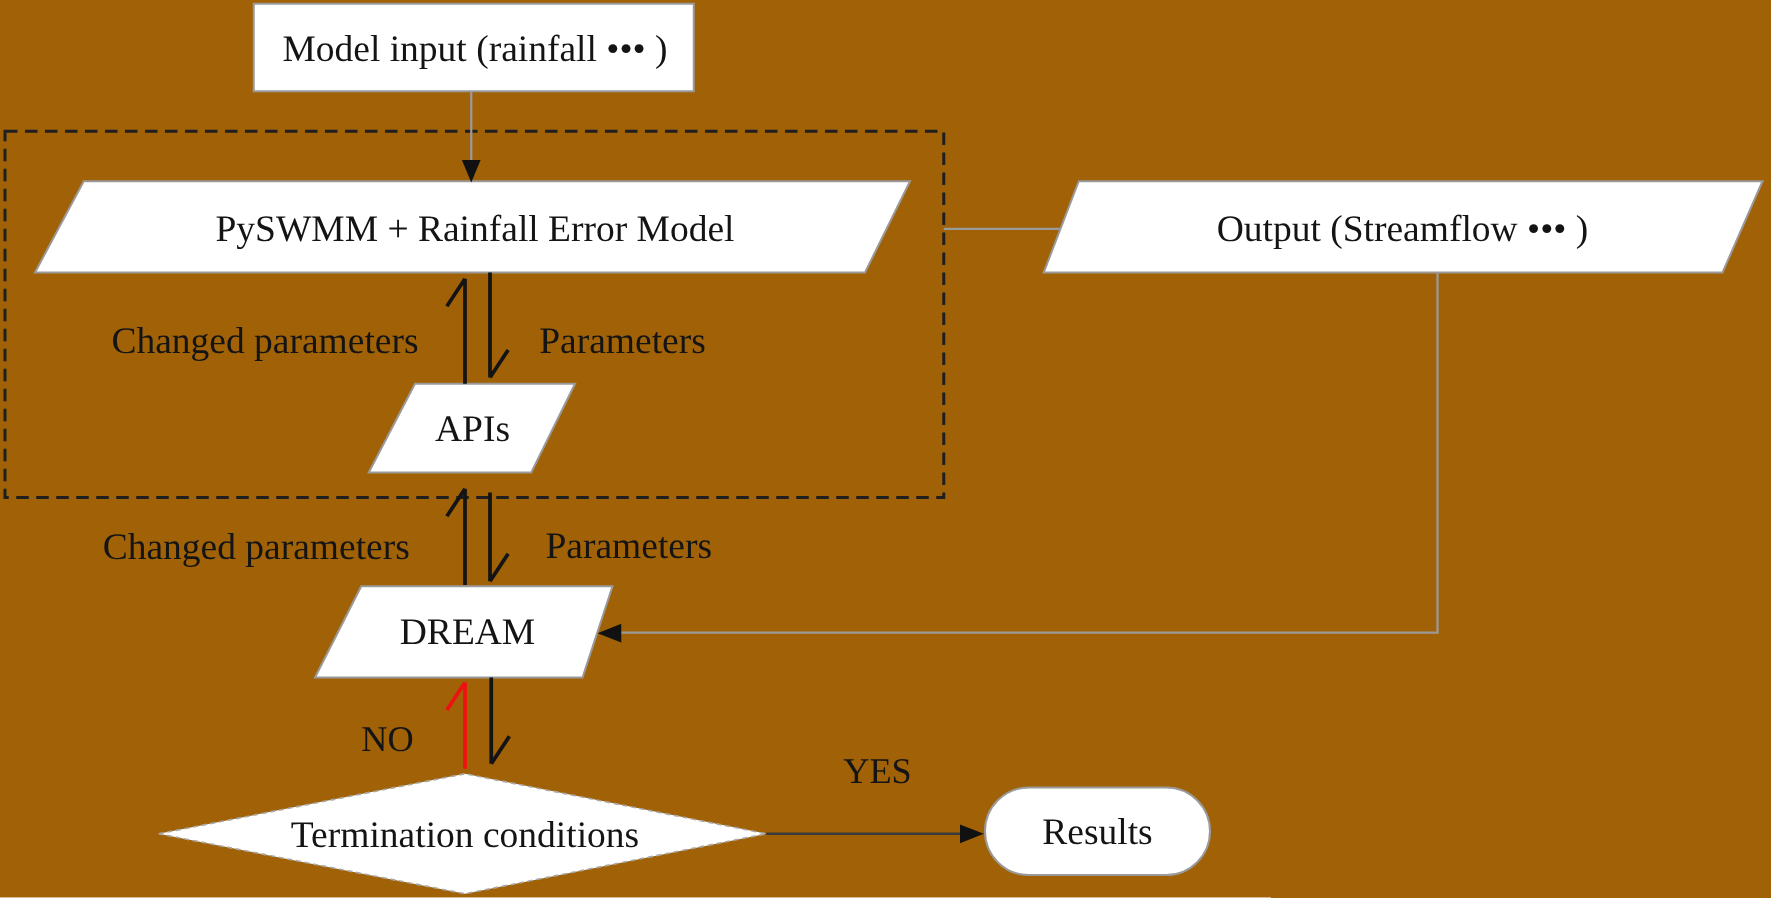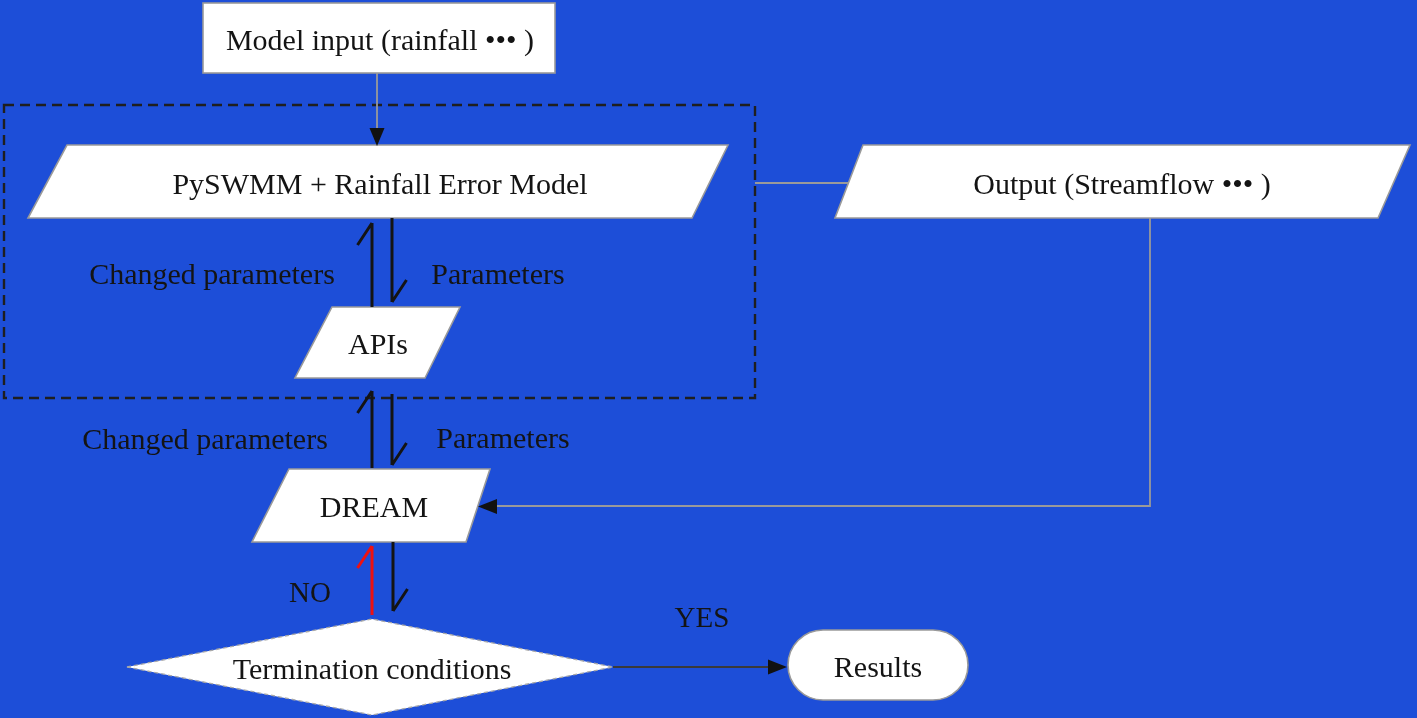--- a/index.html
+++ b/index.html
@@ -1,16 +1,16 @@
 <!DOCTYPE html>
 <html><head>
 <meta charset="utf-8">
 <style>
   html,body { margin:0; padding:0; background:#ffffff; }
-  .canvas-wrap { position:relative; width:1417px; height:718px; background:#1d4ed8; overflow:hidden; }
+  .canvas-wrap { position:relative; width:1417px; height:718px; background:#a16207; overflow:hidden; }
   svg { display:block; }
 
   .shape      { fill:#ffffff; stroke:#9a9a9a; stroke-width:1.6; }
   .diamond    { fill:#ffffff; stroke:#a8a8a8; stroke-width:1.3; stroke-dasharray:4 3; }
   .dashed-box { fill:none; stroke:#1f1f1f; stroke-width:2.4; stroke-dasharray:10 6; }
   .conn       { stroke:#9a9a9a; stroke-width:1.8; fill:none; }
   .conn-dark  { stroke:#3a3a3a; stroke-width:2; fill:none; }
   .head-fill  { fill:#111111; stroke:none; }
   .black-arrow{ stroke:#141414; stroke-width:3; fill:none; }
   .red-arrow  { stroke:#ee1111; stroke-width:3; fill:none; }

